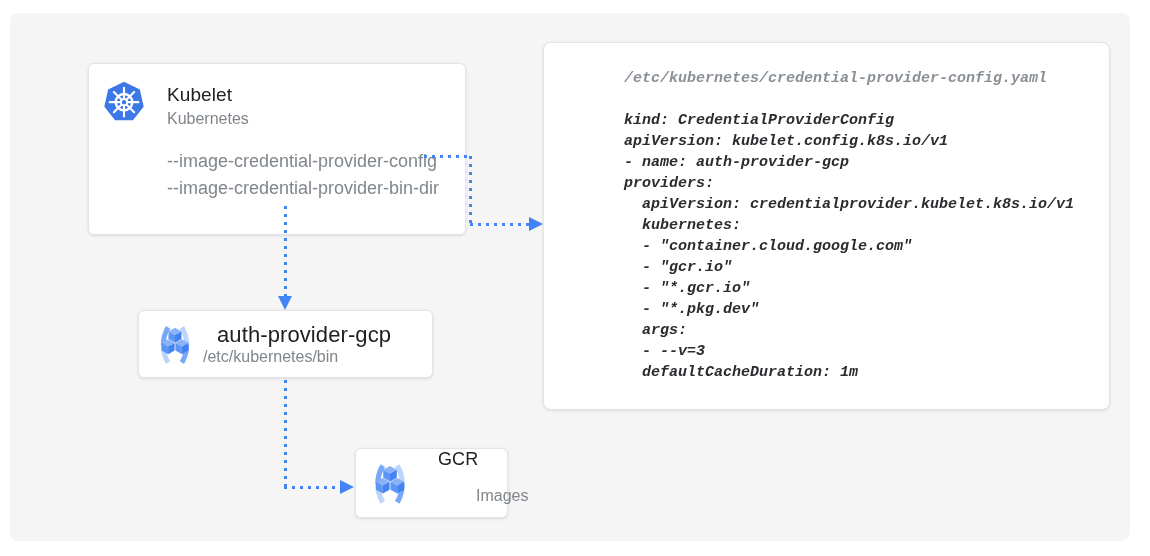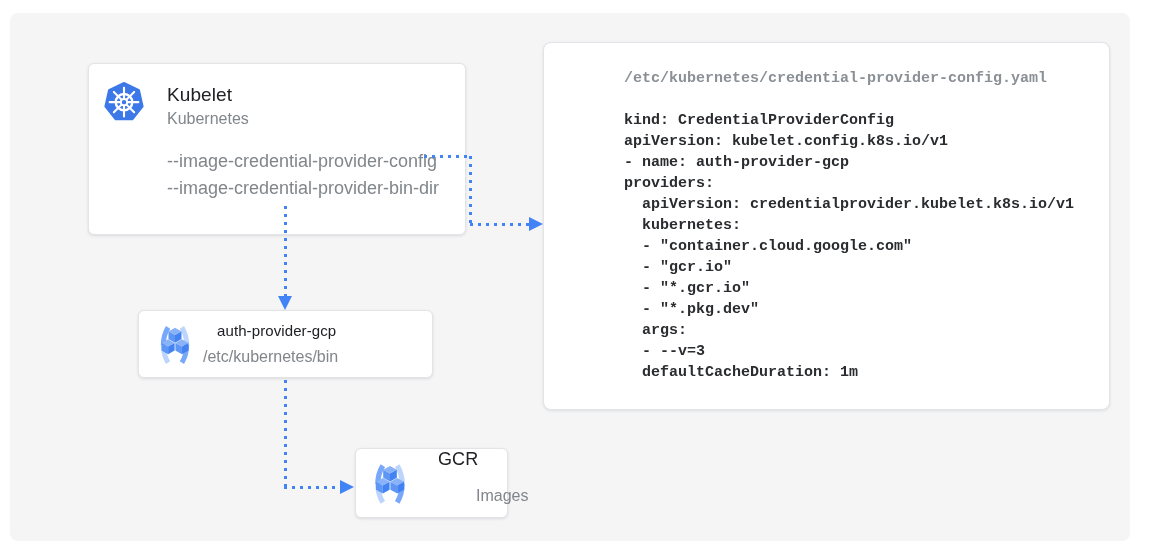--- a/index.html
+++ b/index.html
@@ -48,41 +48,41 @@
     position: absolute; left: 78px;
     font-size: 19px; font-weight: 400; color: var(--title-text);
     letter-spacing: 0.1px; white-space: nowrap;
   }
   .card-sub {
     position: absolute; left: 78px;
     font-size: 16px; color: var(--secondary-text); white-space: nowrap;
   }
   .card-kubelet .card-title { top: 20px; }
   .card-kubelet .card-sub   { top: 46px; }
-  .card-auth .card-title { left: 78px; top: 11px; font-size: 15px; }
+  .card-auth .card-title { left: 78px; top: 11px; font-size: 22px; }
   .card-auth .card-sub   { left: 64px; top: 37px; }
   .card-gcr .card-title  { left: 82px; top: 0; font-size: 18px; }
   .card-gcr .card-sub    { left: 80px; top: 38px; margin-left: 40px; }
 
   .flag-list { position: absolute; left: 78px; top: 84px; }
   .flag-line {
     font-size: 18px; color: var(--secondary-text);
     line-height: 27px; white-space: nowrap;
   }
 
   .code-panel {
     position: absolute; left: 543px; top: 42px;
     width: 567px; height: 368px;
     background: #ffffff;
     border: 1px solid var(--card-border);
     border-radius: 8px;
     box-shadow: 0 1px 3px rgba(60,64,67,0.12);
     padding: 25px 16px 0 80px;
     font-family: "Liberation Mono", monospace;
-    font-weight: bold;
+    font-style: italic; font-weight: bold;
     font-size: 15px; line-height: 21px;
   }
   .code-comment { color: var(--code-comment); white-space: pre; }
   .code-blank { height: 21px; }
   .code-lines { color: var(--code-text); }
   .code-line { white-space: pre; }
 
   
   .dot-h {
     position: absolute; height: 3px;

